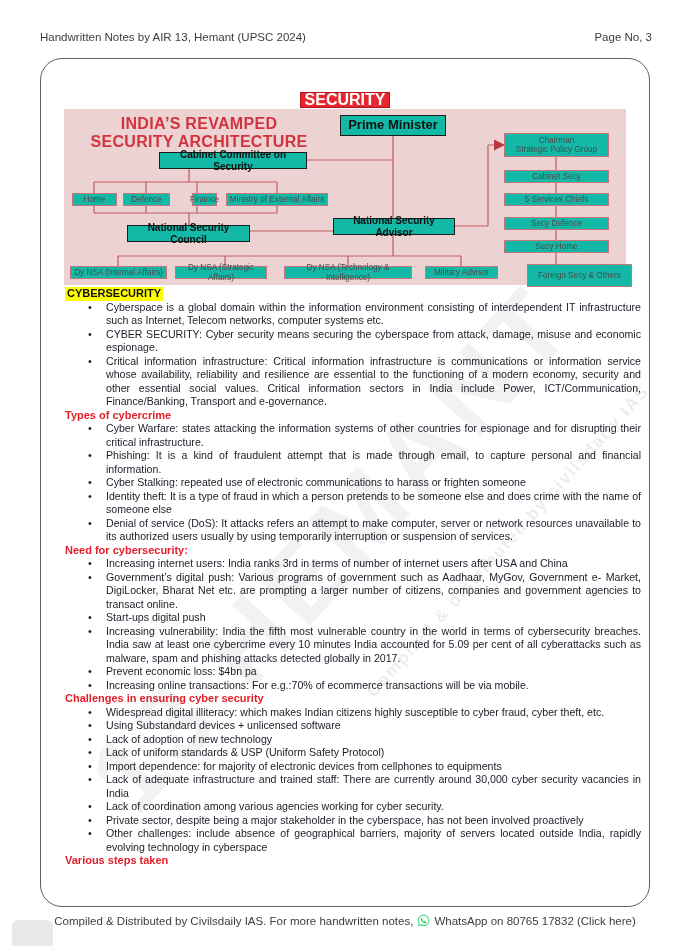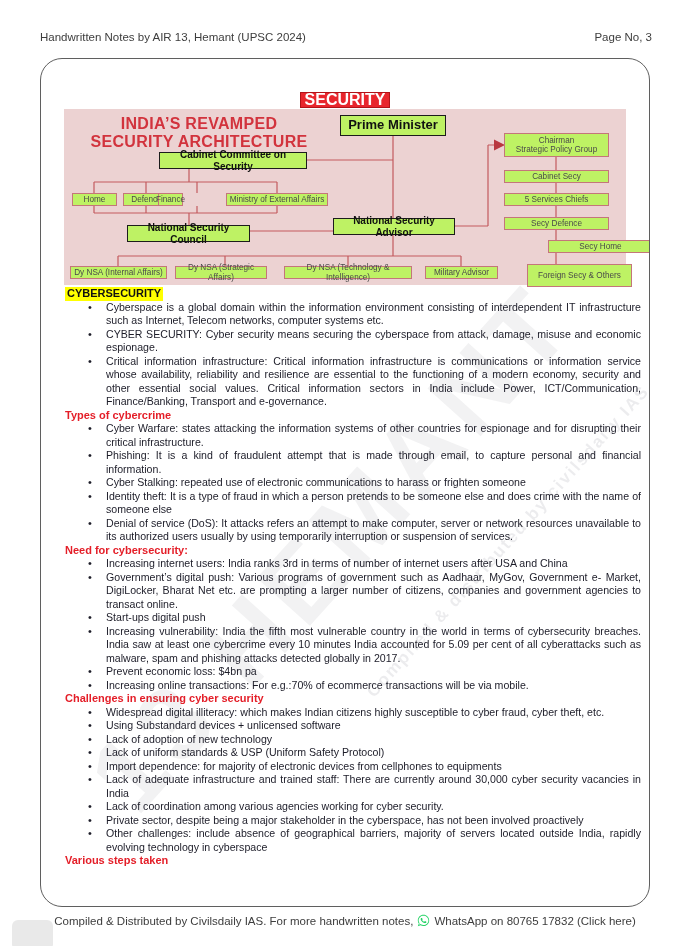--- a/index.html
+++ b/index.html
@@ -17,21 +17,21 @@
   .wm-large{left:-40px;top:430px;font-size:104px;letter-spacing:8px;}
   .wm-small{left:260px;top:470px;font-size:17px;color:rgba(70,70,85,0.10);letter-spacing:2px;}
   
   .security-label{display:table;margin:33px auto 1px;background:#e8262d;border:1px solid #b01318;
           color:#fff;font-weight:bold;font-size:16px;padding:0 4px;line-height:14px;}
   
   .diagram{position:relative;margin:0 auto;width:562px;height:176px;background:#ecd2d2;}
   .diagram svg.lines{position:absolute;left:0;top:0;}
   .dg-title{position:absolute;left:10px;top:6px;width:250px;text-align:center;
             color:#d2333d;font-weight:bold;font-size:16px;line-height:1.14;letter-spacing:.3px;}
-  .node{position:absolute;background:#bef264;border:1px solid #c4767a;color:#4a4a4a;
+  .node{position:absolute;background:#14b8a6;border:1px solid #c4767a;color:#4a4a4a;
         font-size:8.2px;text-align:center;box-sizing:border-box;
         display:flex;align-items:center;justify-content:center;white-space:pre-line;line-height:1.15;}
   .node.bold{border:1.4px solid #1c1c1c;color:#111;font-weight:bold;font-size:10px;}
   .node.pm{font-size:13px;}
   
   .sections{margin:2px 8px 0 24px;font-size:10.6px;line-height:13.5px;text-align:justify;}
   .sec-heading{font-weight:bold;font-size:11px;}
   .sec-heading.red{color:#e41e28;}
   .sec-heading.hl{display:table;background:#ffff00;color:#111;padding:0 2px;}
   .sections ul{margin:0;padding:0 0 0 41px;list-style:none;}
@@ -72,30 +72,30 @@
 
       <div class="dg-title">
         <div>INDIA’S REVAMPED</div>
         <div>SECURITY ARCHITECTURE</div>
       </div>
 
       <div class="node bold pm" style="left:276px;top:6px;width:106px;height:21px;">Prime Minister</div>
       <div class="node bold" style="left:51px;top:43px;width:148px;height:17px;margin-left:44px;">Cabinet Committee on Security</div>
       <div class="node" style="left:8px;top:84px;width:45px;height:13px;">Home</div>
       <div class="node" style="left:59px;top:84px;width:47px;height:13px;">Defence</div>
-      <div class="node" style="left:94px;top:84px;width:25px;height:13px;">Finance</div>
+      <div class="node" style="left:128px;top:84px;width:25px;height:13px;">Finance</div>
       <div class="node" style="left:162px;top:84px;width:102px;height:13px;">Ministry of External Affairs</div>
       <div class="node bold" style="left:63px;top:116px;width:123px;height:17px;">National Security Council</div>
       <div class="node bold" style="left:269px;top:109px;width:122px;height:17px;">National Security Advisor</div>
       <div class="node" style="left:440px;top:24px;width:105px;height:24px;">Chairman
 Strategic Policy Group</div>
       <div class="node" style="left:440px;top:61px;width:105px;height:13px;">Cabinet Secy</div>
       <div class="node" style="left:440px;top:84px;width:105px;height:13px;">5 Services Chiefs</div>
       <div class="node" style="left:440px;top:108px;width:105px;height:13px;">Secy Defence</div>
-      <div class="node" style="left:440px;top:131px;width:105px;height:13px;margin-left:44px;">Secy Home</div>
+      <div class="node" style="left:440px;top:131px;width:105px;height:13px;">Secy Home</div>
       <div class="node" style="left:440px;top:155px;width:105px;height:23px;margin-left:23px;">Foreign Secy &amp; Others</div>
       <div class="node" style="left:6px;top:157px;width:97px;height:13px;">Dy NSA (Internal Affairs)</div>
       <div class="node" style="left:111px;top:157px;width:92px;height:13px;">Dy NSA (Strategic Affairs)</div>
       <div class="node" style="left:220px;top:157px;width:128px;height:13px;">Dy NSA (Technology &amp; Intelligence)</div>
       <div class="node" style="left:361px;top:157px;width:73px;height:13px;">Military Advisor</div>
     </div>
 
     <div class="sections" id="sections">
         <div class="sec-heading hl">CYBERSECURITY</div>
         <ul>

